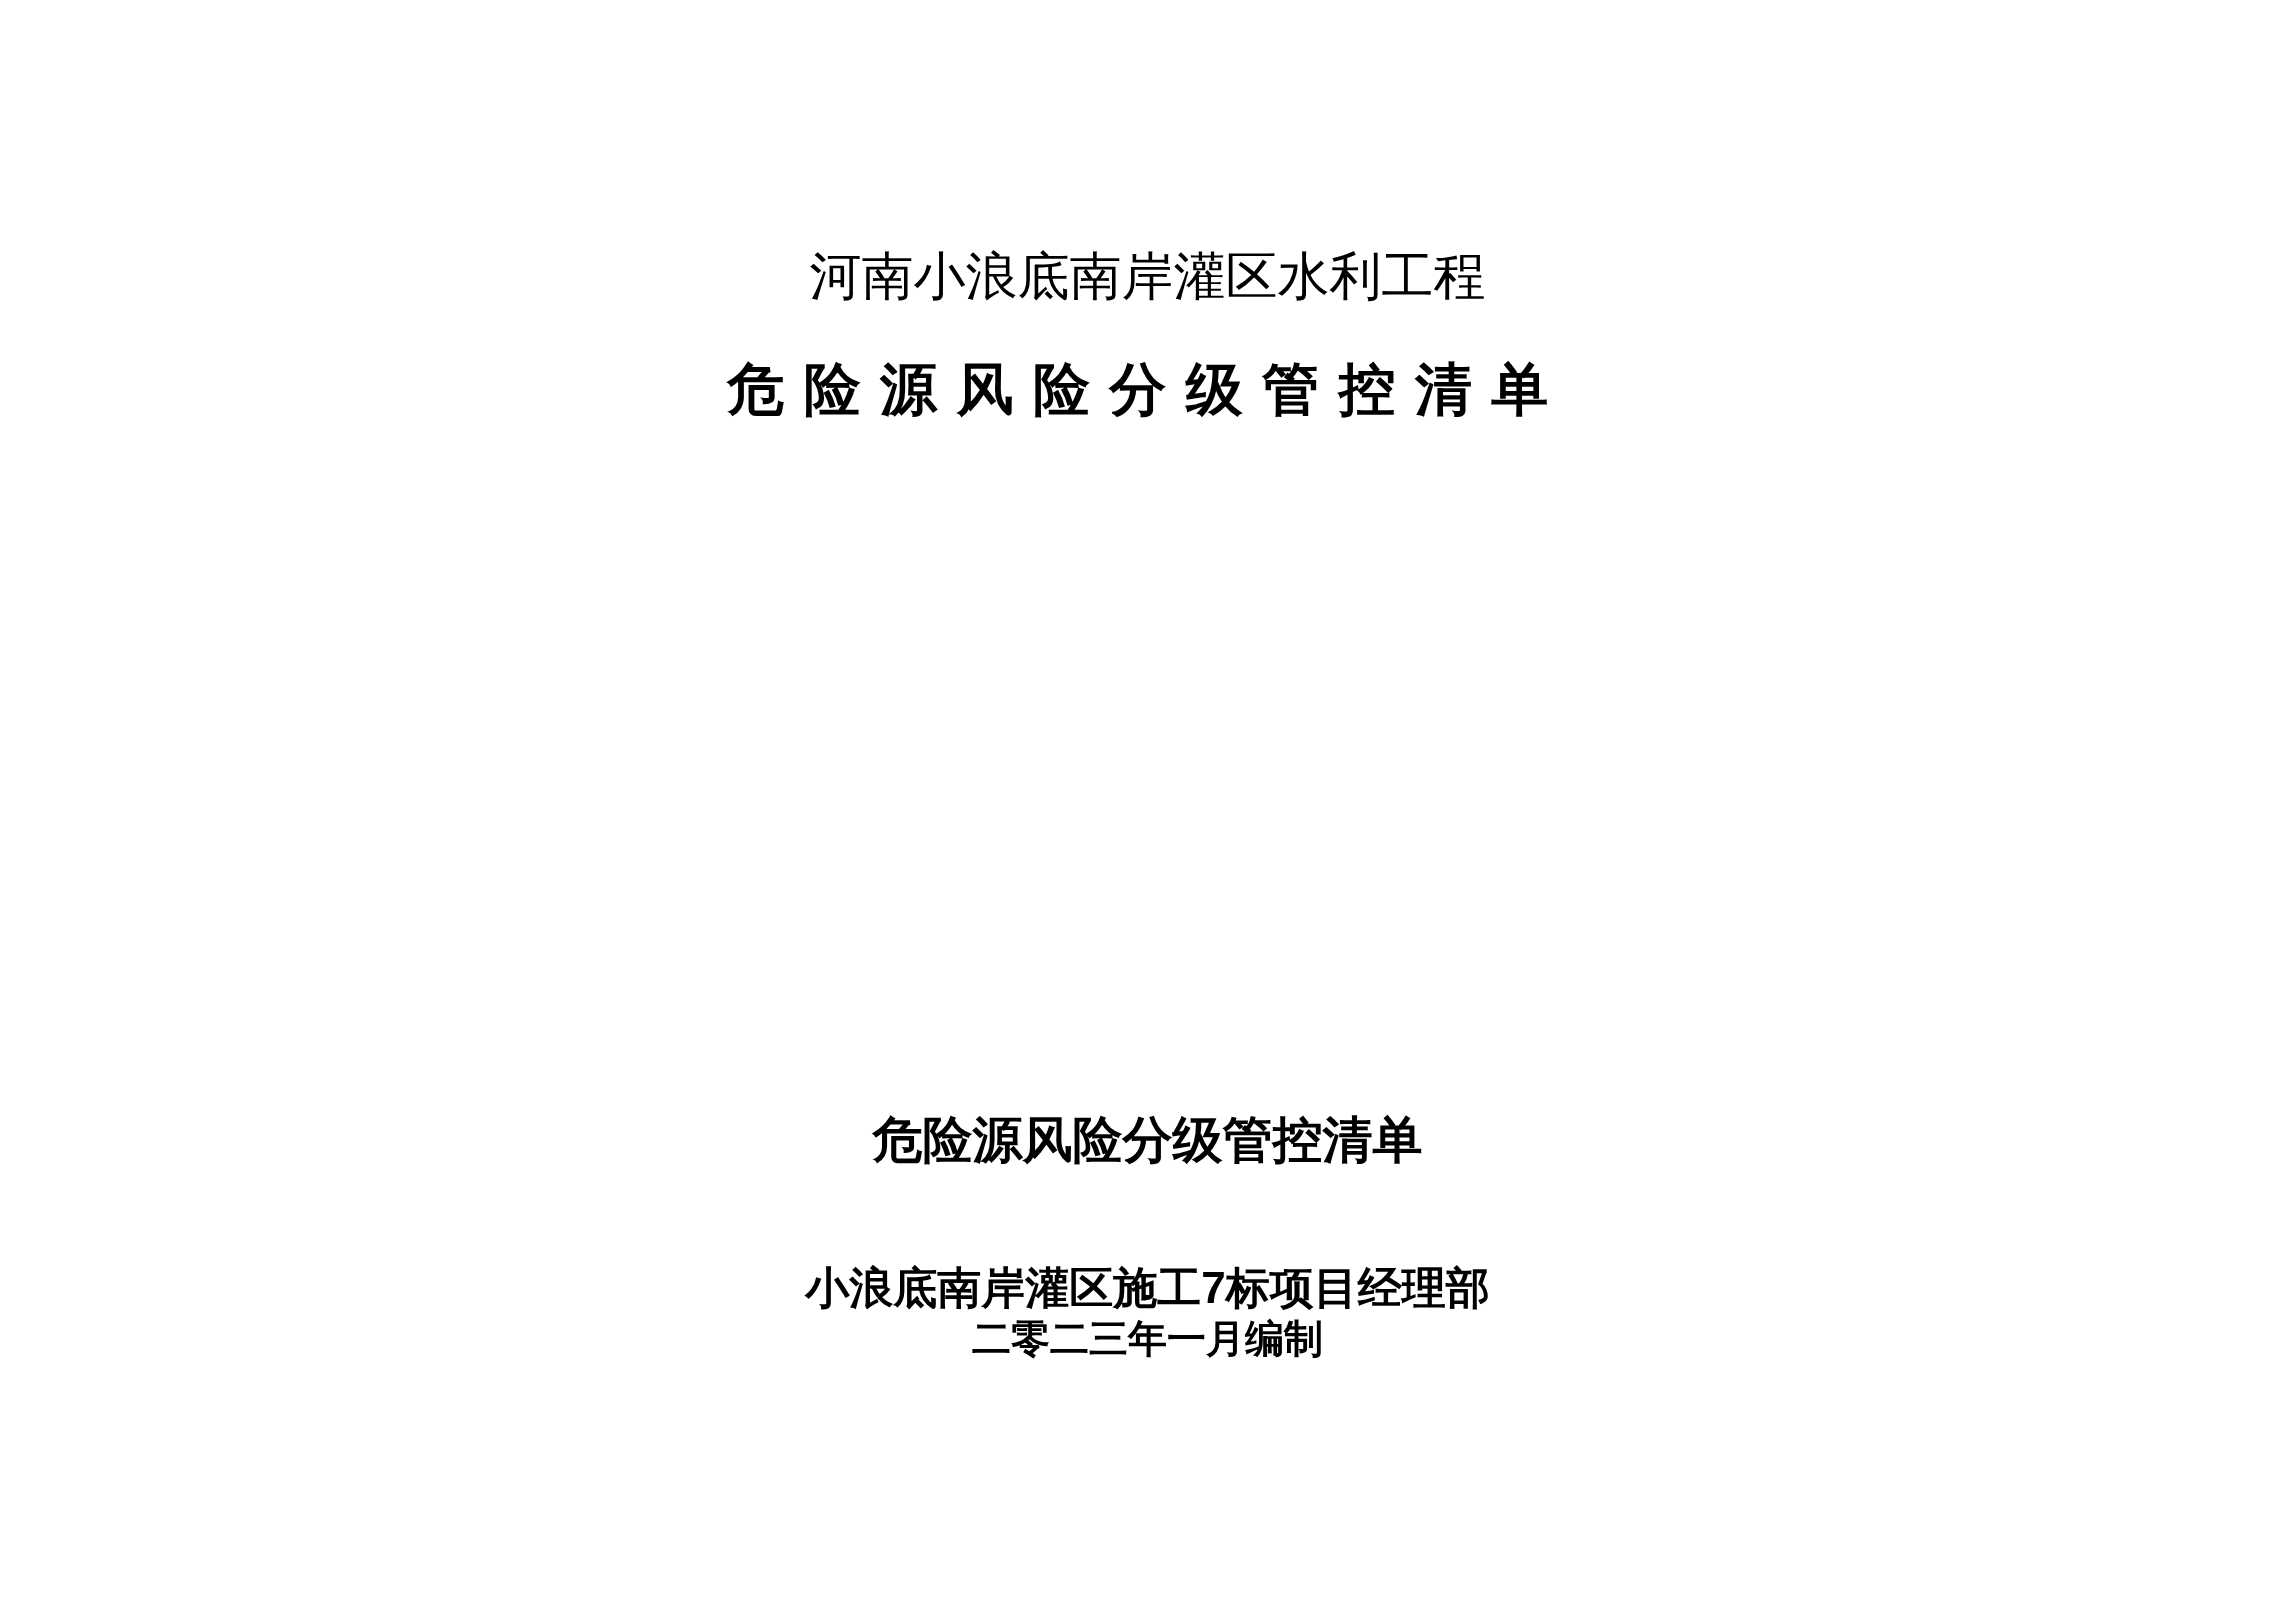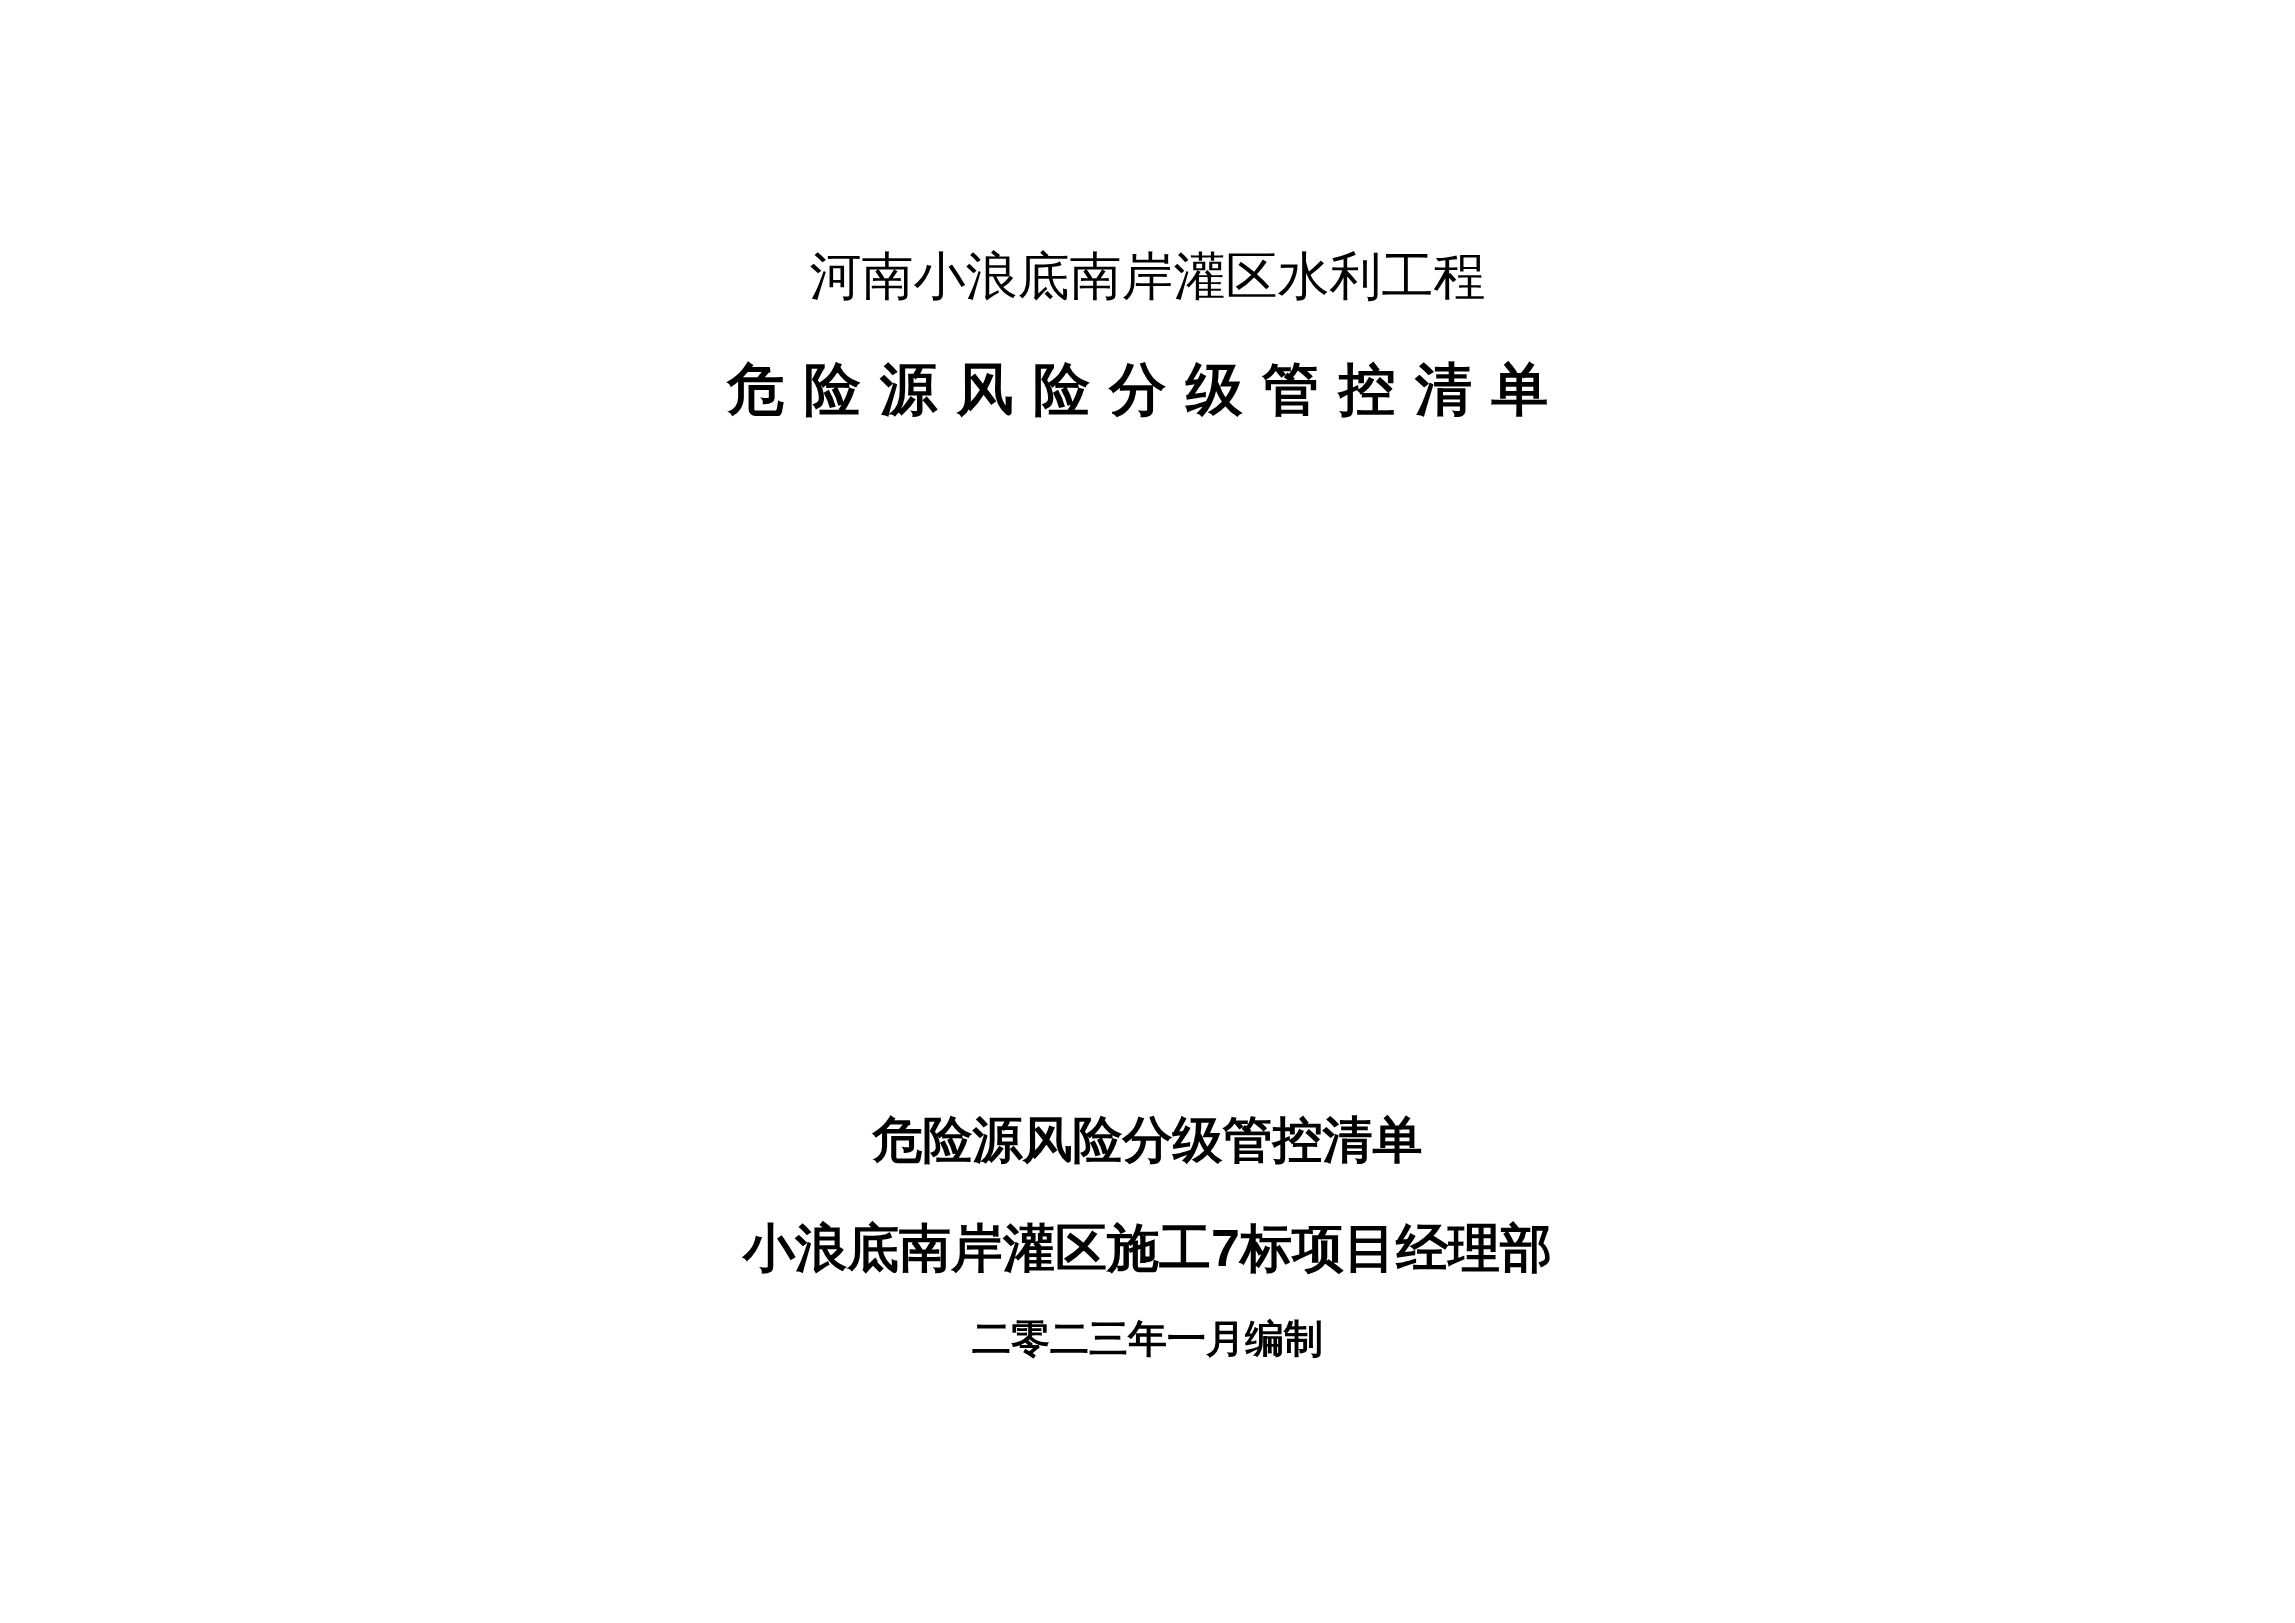--- a/index.html
+++ b/index.html
@@ -37,22 +37,22 @@
     font-weight: 700;
     letter-spacing: 19.4px;
   }
   .company-name {
     top: 1115px;
     font-size: 50px;
     font-family: "Liberation Sans", sans-serif;
     font-weight: 700;
   }
   .department-name {
-    top: 1222px;
-    font-size: 52px;
+    top: 1266px;
+    font-size: 44px;
     font-family: "Liberation Sans", sans-serif;
     font-weight: 700;
   }
   .compile-date {
     top: 1319px;
     font-size: 39px;
     font-family: Liberation Sans, sans-serif;
     font-weight: 700;
   }
 </style>

